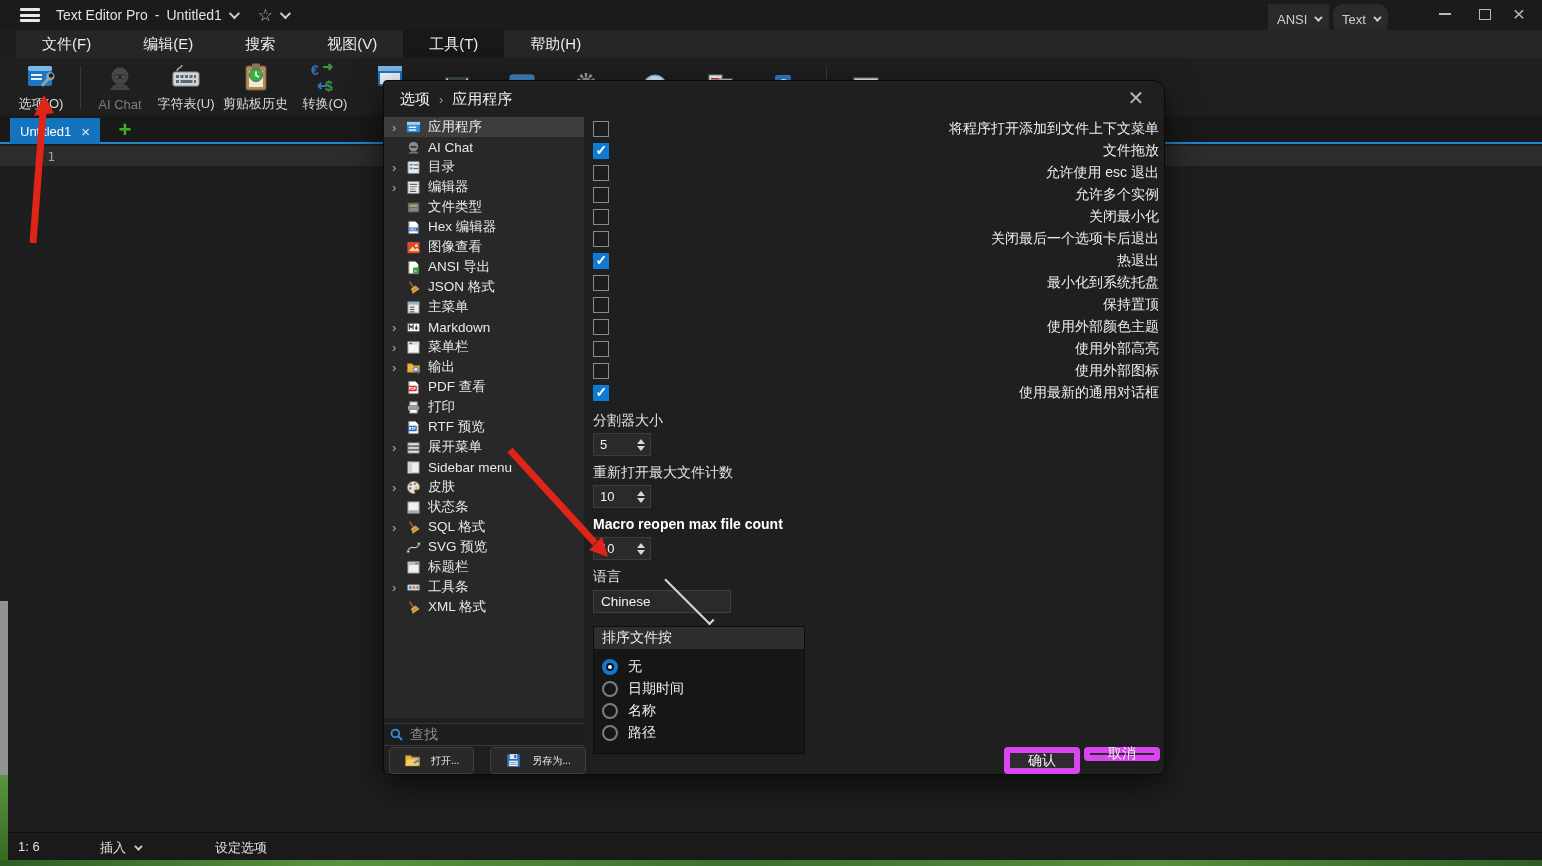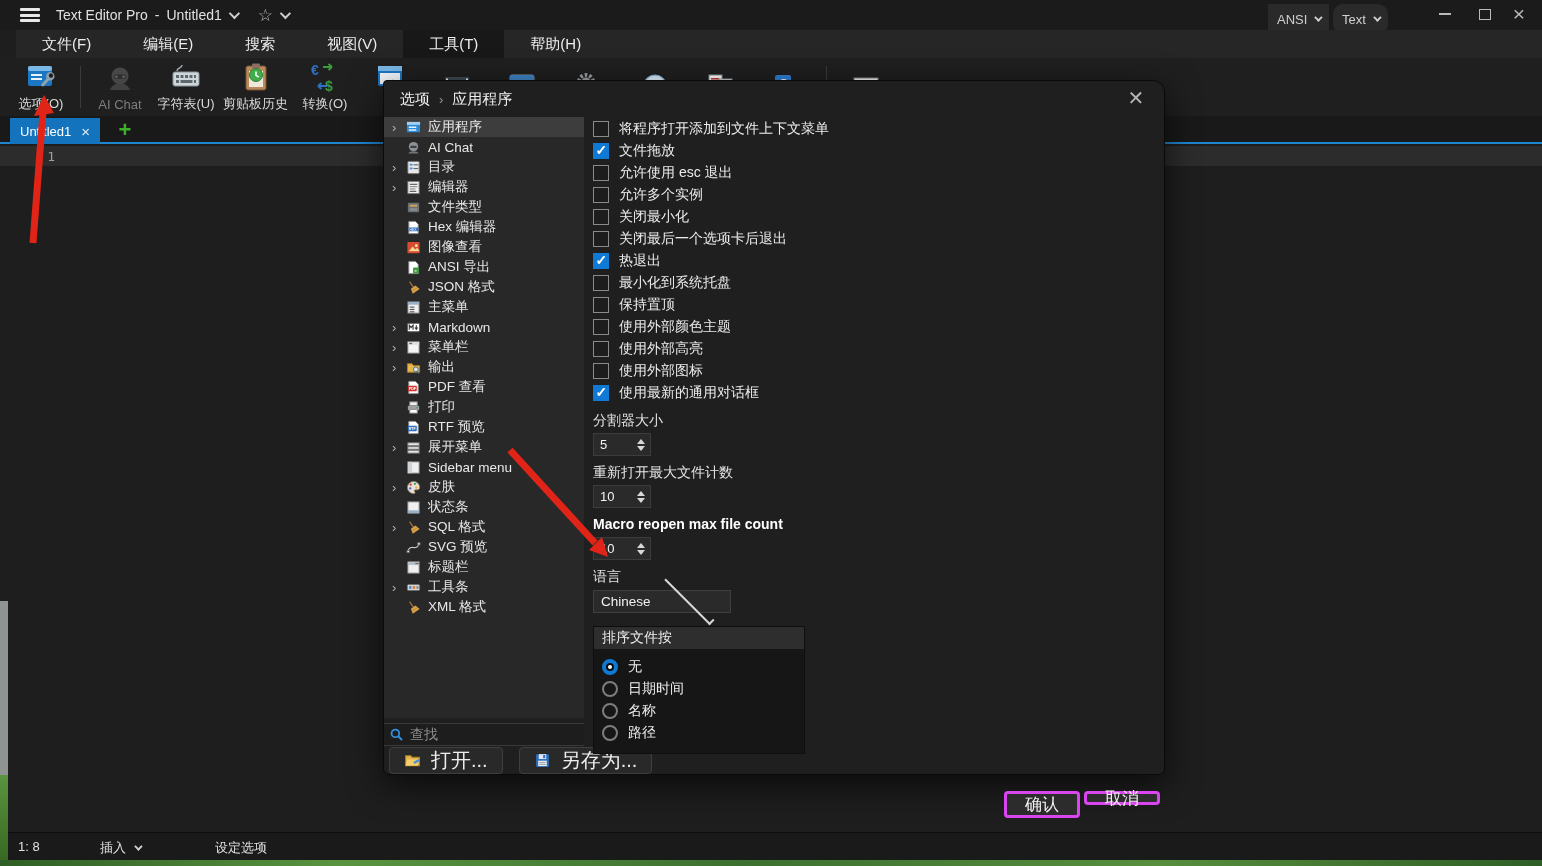--- a/index.html
+++ b/index.html
@@ -64,24 +64,24 @@
   .tree-panel { position:absolute; left:0; top:36px; width:200px; height:601px; background:#282828; overflow:hidden; }
   .tree-row { height:20px; display:flex; align-items:center; padding-left:8px; font-size:13.5px; color:#e8e8e8; white-space:nowrap; }
   .tree-row.selected { background:#3d3d3d; }
   .tree-arrow { width:13px; color:#b3b3b3; font-size:13px; line-height:13px; }
   .tree-icon { width:15px; height:15px; margin:0 7px 0 1px; flex:0 0 15px; }
   .tree-icon svg { width:15px; height:15px; display:block; }
   .tree-search { position:absolute; left:0; top:642px; width:200px; height:23px; background:#1d1d1d; border-top:1px solid #383838; border-bottom:1px solid #383838; display:flex; align-items:center; gap:6px; padding:0 5px; }
   .tree-search svg { width:15px; height:15px; }
   .tree-search .ph { color:#8f8f8f; font-size:14px; }
   .dlg-filebtns { position:absolute; left:5px; top:666px; display:flex; gap:16px; }
-  .dlg-btn { height:27px; background:#292929; border:1px solid #3f3f3f; border-radius:4px; display:flex; align-items:center; gap:10px; padding:0 14px; font-size:20px; color:#eee; }
+  .dlg-btn { height:27px; background:#292929; border:1px solid #3f3f3f; border-radius:4px; display:flex; align-items:center; gap:10px; padding:0 14px; font-size:10px; color:#eee; }
   .dlg-btn svg { width:17px; height:17px; }
   .dlg-right { position:absolute; left:209px; top:37px; width:566px; }
-  .cb-row { height:22px; display:flex; align-items:center; gap:10px; }
+  .cb-row { height:22px; display:flex; align-items:center; gap:10px;justify-content:space-between; }
   .cb-box { width:16px; height:16px; background:#1d1d1d; border:1px solid #8a8a8a; flex:0 0 16px; position:relative; }
   .cb-box.checked { background:#0e7ad6; border-color:#0e7ad6; }
   .cb-box.checked::after { content:"✓"; position:absolute; left:1.5px; top:-2px; color:#fff; font-size:14px; font-weight:bold; }
   .cb-label { font-size:14px; color:#ececec; }
   .field-label { font-size:14px; color:#e4e4e4; margin-top:8px; height:18px; }
   .field-label.en { color:#fff; font-weight:bold; }
   .spinner { width:58px; height:23px; margin-top:3px; background:#2a2a2a; border:1px solid #3c3c3c; display:flex; align-items:center; }
   .spin-val { flex:1; padding-left:6px; font-size:13px; color:#f2f2f2; }
   .spin-arrows { width:16px; display:flex; flex-direction:column; align-items:center; gap:2px; padding-right:3px; }
   .spin-arrows i { display:block; width:0; height:0; border-left:4px solid transparent; border-right:4px solid transparent; }
@@ -93,21 +93,21 @@
   .groupbox { width:212px; margin-top:13px; border:1px solid #0e0e0e; }
   .group-header { height:22px; background:#2e2e2e; display:flex; align-items:center; padding-left:8px; font-size:14px; color:#ececec; }
   .group-body { background:#161616; padding:7px 0 9px 8px; }
   .radio-row { height:22px; display:flex; align-items:center; gap:10px; }
   .radio { width:16px; height:16px; border-radius:50%; border:2px solid #7d7d7d; background:#161616; flex:0 0 16px; position:relative; }
   .radio.sel { border:4px solid #0e7ad6; background:#0c0c0c; }
   .radio.sel::after { content:""; position:absolute; left:2px; top:2px; width:4px; height:4px; border-radius:50%; background:#fff; }
   .radio-label { font-size:14px; color:#ececec; }
   .dlg-ok { position:absolute; left:620px; top:666px; width:76px; height:27px; }
   .dlg-cancel { position:absolute; left:700px; top:666px; width:76px; height:14px; }
-  .dlg-footer-btn { background:#2c2c2c; border:3px solid #d946ef; border-radius:4px; display:flex; align-items:center; justify-content:center; font-size:17px; color:#f0f0f0;margin-top:44px; }
+  .dlg-footer-btn { background:#2c2c2c; border:6px solid #d946ef; border-radius:4px; display:flex; align-items:center; justify-content:center; font-size:14px; color:#f0f0f0; }
   
   .annot { position:absolute; left:0; top:0; z-index:60; pointer-events:none; }
 </style>
 </head>
 <body>
 
 <div class="app">
 
   <div class="titlebar">
     <div class="hamburger">
@@ -343,21 +343,21 @@
     <div class="tab-plus">+</div>
   </div>
 
   <div class="editor">
     <div class="cur-line">
       <span class="gutter-num">1</span>
     </div>
   </div>
 
   <div class="statusbar">
-    <span class="sb-caret">1: 8</span>
+    <span class="sb-caret">1: 6</span>
     <span class="sb-mode">
       <span>插入</span>
         <span class="chev"></span>
     </span>
     <span class="sb-hint">设定选项</span>
   </div>
 
   <div class="desk-left-gray"></div>
   <div class="desk-left-green"></div>
   <div class="desk-bottom"></div>

